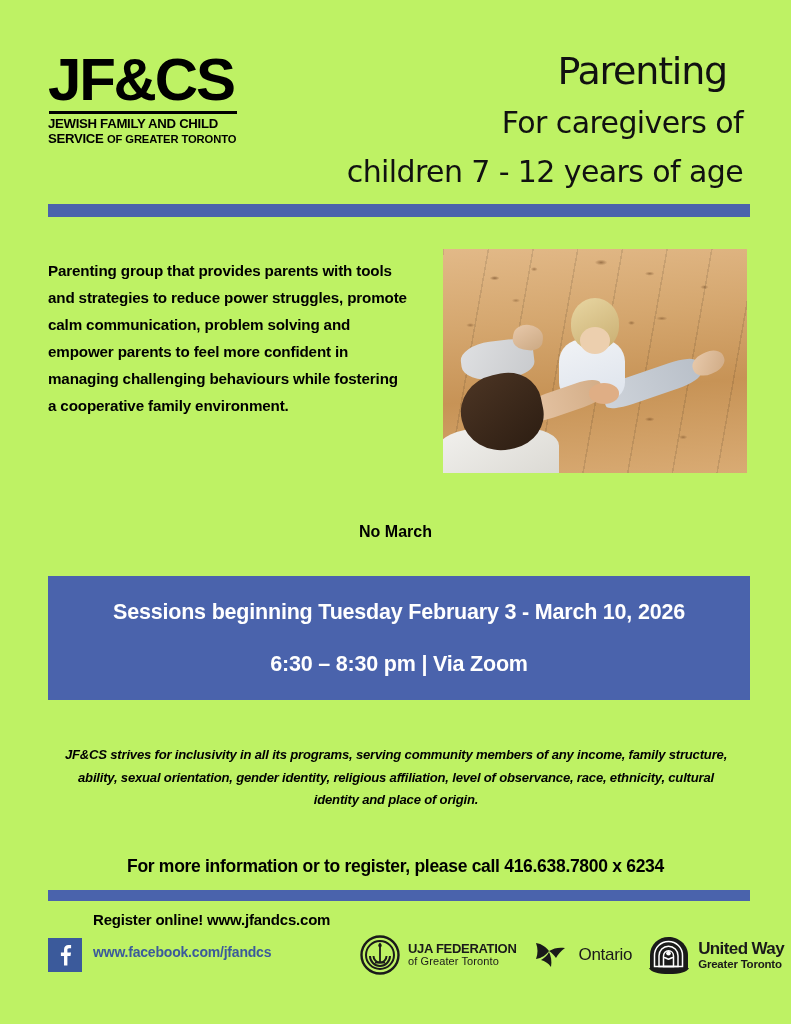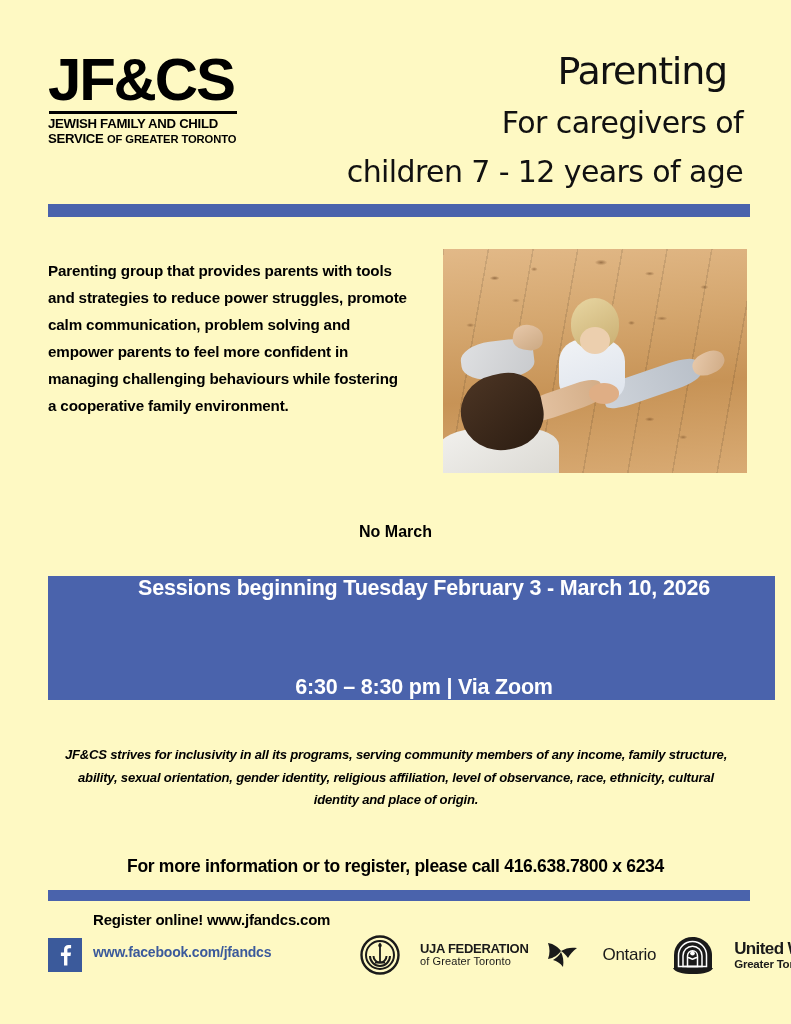--- a/index.html
+++ b/index.html
@@ -12,21 +12,21 @@
     height: 1024px;
     position: relative;
     font-family: "Liberation Sans", sans-serif;
     overflow: hidden;
     color: #000;
   }
 
   .page {
     position: absolute;
     inset: 0;
-    background: #fef9c3;
+    background: #bef264;
   }
 
   
   .header {
     position: absolute;
     left: 0;
     top: 0;
     width: 791px;
     height: 196px;
   }
@@ -287,23 +287,22 @@
   .session-band {
     position: absolute;
     left: 48px;
     top: 576px;
     width: 702px;
     height: 124px;
     background: #4a63ac;
     display: flex;
     flex-direction: column;
     align-items: center;
-    justify-content: space-between;
+    justify-content: center;
     gap: 27px;
-    padding-left: 25px;
   }
   .session-line1 {
     font-family: "Liberation Sans", sans-serif;
     font-weight: bold;
     font-size: 21.5px;
     color: #ffffff;
     letter-spacing: -0.2px;
     white-space: nowrap;
   }
   .session-line2 {
@@ -384,21 +383,21 @@
     top: 930px;
     width: 390px;
     height: 50px;
     display: flex;
     align-items: center;
     gap: 16px;
   }
   .sponsor {
     display: flex;
     align-items: center;
-    gap: 20px;
+    gap: 8px;
     justify-content: flex-end;
   }
   .sponsor-mark { flex: 0 0 auto; display: block; }
   .sponsor-text {
     display: flex;
     flex-direction: column;
     line-height: 1.08;
   }
   .sp-l1 {
     font-family: "Liberation Sans", sans-serif;

